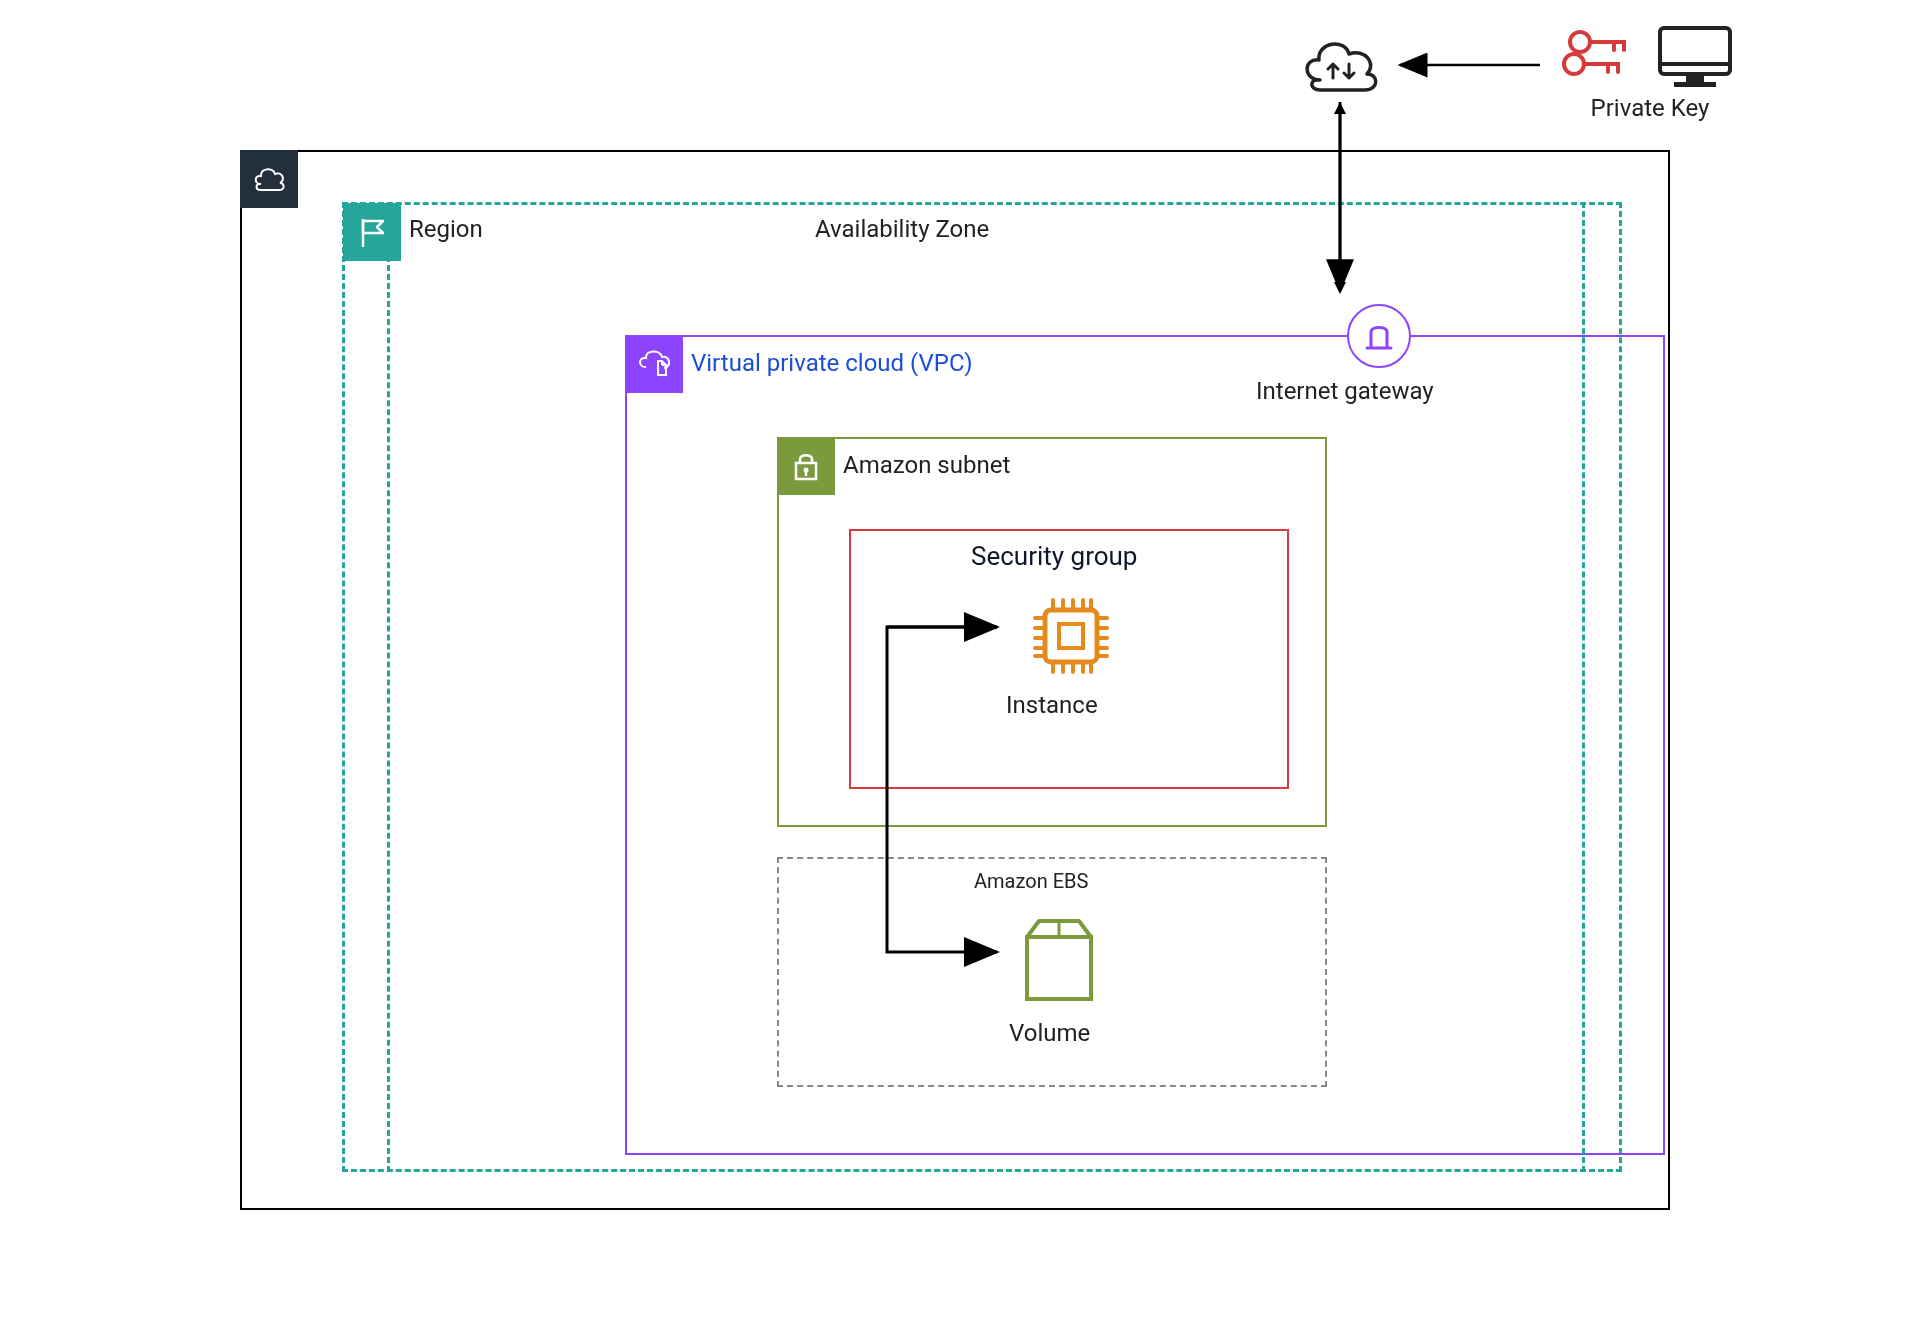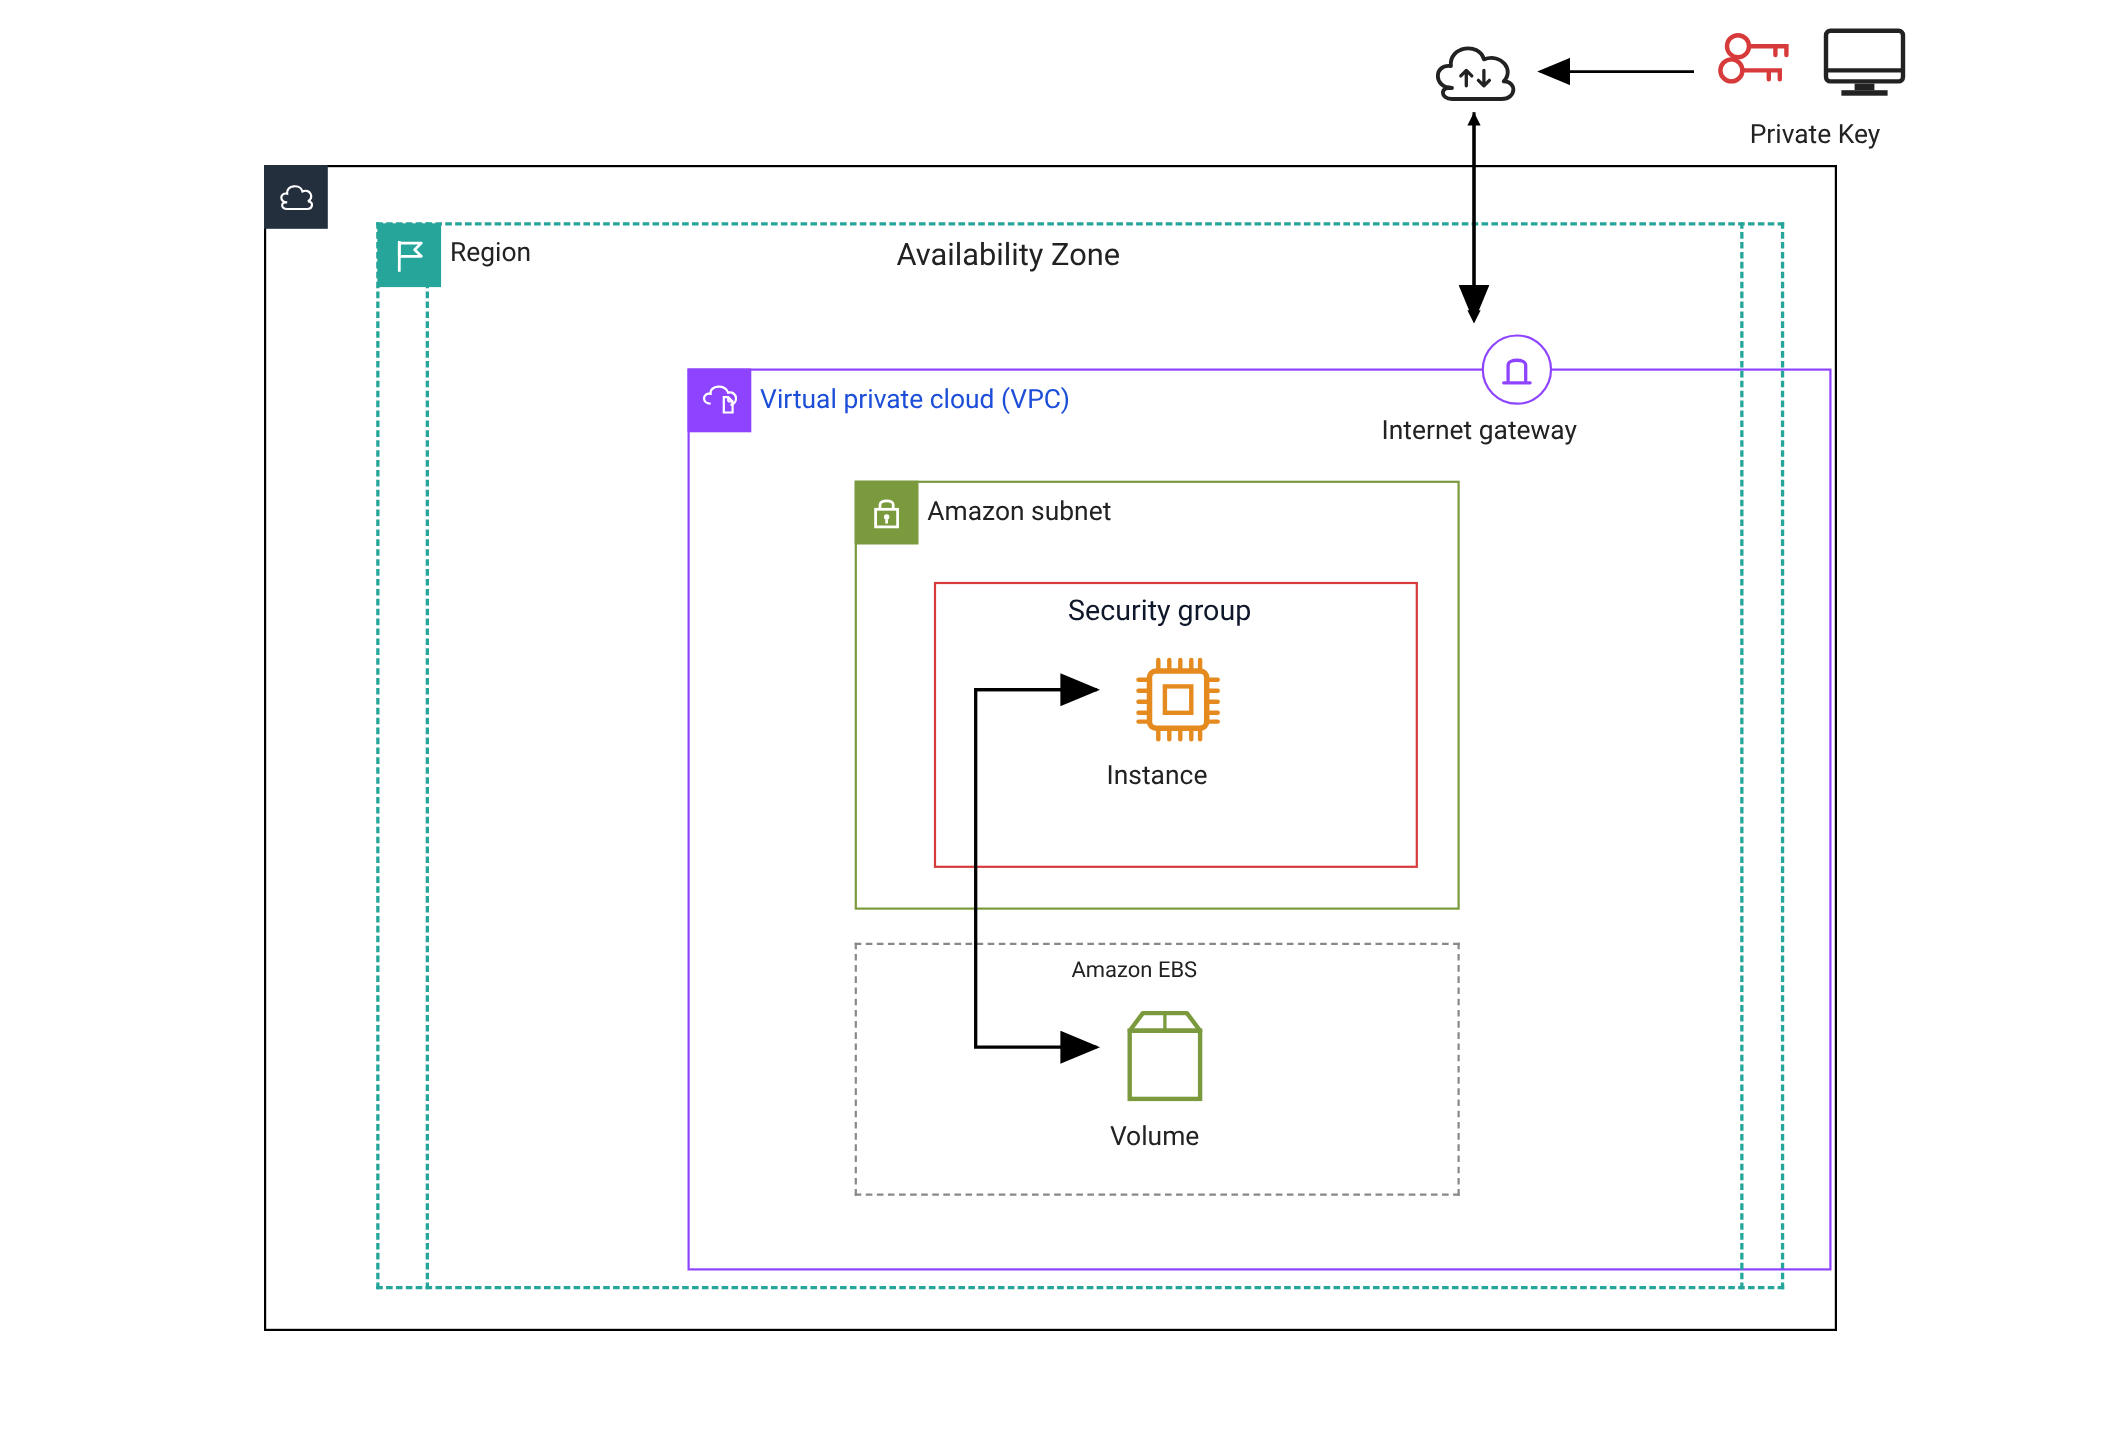--- a/index.html
+++ b/index.html
@@ -60,21 +60,21 @@
     }
     .region-label {
       position: absolute;
       left: 64px; top: 10px;
       font-size: 24px;
       color: #222;
     }
     .az-label {
       position: absolute;
       left: 470px; top: 10px;
-      font-size: 28px;
+      font-size: 24px;
       color: #222;
     }
     
     .vpc {
       position: absolute;
       left: 280px; top: 130px;
       width: 1040px; height: 820px;
       border: 2.5px solid #8e44ff;
     }
     .vpc-badge {
@@ -182,21 +182,21 @@
     }
     .pk-wrap {
       position: absolute;
       left: 1310px; top: -130px;
       width: 200px;
       text-align: center;
     }
     .pk-label {
       font-size: 24px;
       color: #222;
-      margin-top: 14px;
+      margin-top: 0;
     }
     
     svg.arrows {
       position: absolute;
       left:0; top:0;
       overflow: visible;
       pointer-events: none;
     }
   </style>
 </head>

